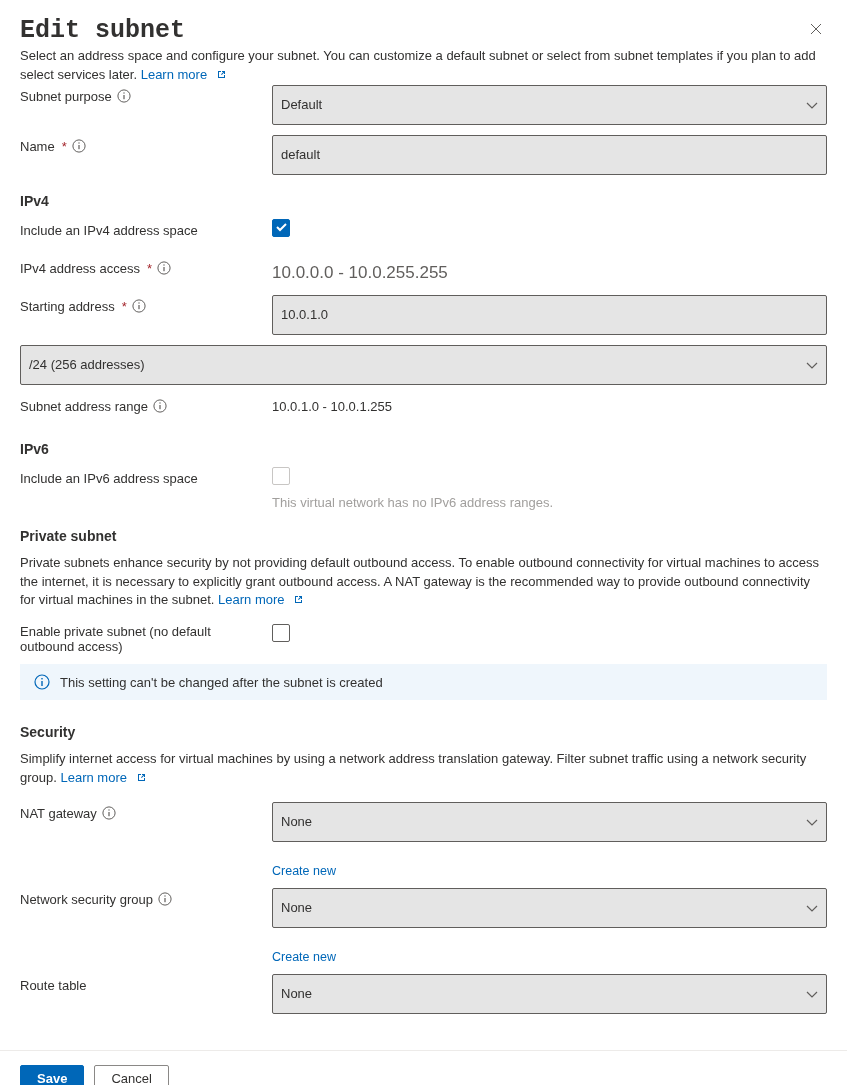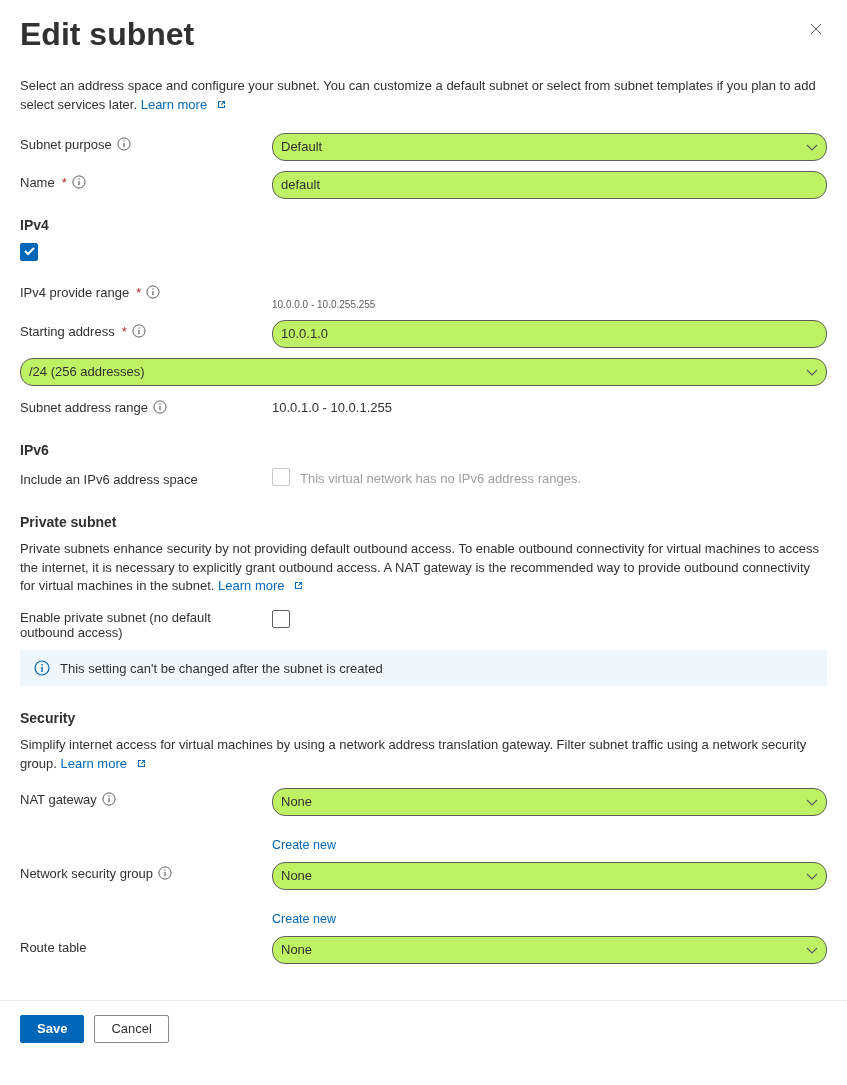--- a/index.html
+++ b/index.html
@@ -6,54 +6,54 @@
   html, body {
     margin: 0; padding: 0;
     font-family: "Segoe UI", -apple-system, Helvetica, Arial, sans-serif;
     font-size: 13px;
     color: #323130;
     background: #fff;
     width: 847px;
   }
   .panel { padding: 12px 20px 0 20px; }
   .header-row { display: flex; justify-content: space-between; align-items: flex-start; }
-  h1 { font-size: 32px; font-weight: 600; margin: 4px 0 24px 0; }
+  h1 { font-size: 25px; font-weight: 600; margin: 4px 0 2px 0; font-family: Liberation Mono, monospace; }
   .close { cursor: pointer; color: #605e5c; padding: 4px; margin-top: 6px; }
-  .desc { line-height: 1.45; margin-bottom: 18px; color: #323130; }
+  .desc { line-height: 1.45; color: #323130; }
   .link { color: #0067b8; cursor: pointer; }
   .ext-icon { display: inline-block; margin-left: 3px; vertical-align: -1px; }
   .section-h { font-size: 14px; font-weight: 600; margin: 18px 0 10px 0; }
   .row { display: flex; align-items: flex-start; min-height: 28px; margin-bottom: 10px; }
   .lbl { width: 252px; flex: 0 0 252px; display: flex; align-items: center; gap: 5px; padding-top: 4px; }
   .val { flex: 1; display: flex; flex-direction: column; }
   .req { color: #a4262c; margin-left: 2px; }
   .info-icon { display: inline-flex; color: #605e5c; }
   .select, .input {
-    width: 100%; height: 28px;
+    width: 100%; height: 40px;
     border: 1px solid #605e5c;
-    border-radius: 13px;
-    background: #bef264;
+    border-radius: 2px;
+    background: #e5e5e5;
     display: flex; align-items: center;
     padding: 0 8px;
     font-size: 13px;
     color: #323130;
     position: relative;
   }
   .select { justify-content: space-between; cursor: pointer; }
   .chev { color: #605e5c; margin-left: 6px; }
-  .helper { color: #605e5c; font-size: 10px; margin-top: 18px; }
+  .helper { color: #605e5c; font-size: 17px; margin-top: 6px; }
   .link-small { color: #0067b8; font-size: 12.5px; cursor: pointer; margin-top: 22px; }
   .checkbox {
     width: 18px; height: 18px; border: 1px solid #605e5c; border-radius: 2px;
     display: inline-flex; align-items: center; justify-content: center;
     cursor: pointer; background: #fff;
   }
   .checkbox.checked { background: #0067b8; border-color: #0067b8; color: #fff; }
   .checkbox.disabled { border-color: #c8c6c4; cursor: default; }
-  .check-row { display: flex; align-items: flex-end; gap: 10px; }
+  .check-row { display: flex; align-items: flex-start; gap: 10px; flex-direction: column; }
   .disabled-text { color: #a19f9d; }
   .info-banner {
     background: #eff6fc;
     display: flex; align-items: center; gap: 10px;
     padding: 10px 14px;
     margin: 8px 0 24px 0;
     color: #323130;
     font-size: 13px;
   }
   .info-banner .i { color: #0067b8; }
@@ -162,32 +162,35 @@
     <div class="val">
       <div class="input">
         <span>default</span>
       </div>
     </div>
   </div>
 
   <div class="section-h">IPv4</div>
 
   <div class="row">
+    <div class="lbl">
+      <span>Include an IPv4 address space</span>
+    </div>
     <div class="val">
       <span class="checkbox checked">
         <svg width="13" height="13" style="color:#fff">
             <use href="#svg-check"></use>
           </svg>
       </span>
     </div>
   </div>
 
   <div class="row">
     <div class="lbl">
-      <span>IPv4 provide range</span>
+      <span>IPv4 address access</span>
       <span class="req">*</span>
       <span class="info-icon">
           <svg width="14" height="14">
             <use href="#svg-info"></use>
           </svg>
         </span>
     </div>
     <div class="val">
       <div class="helper">10.0.0.0 - 10.0.255.255</div>
     </div>

